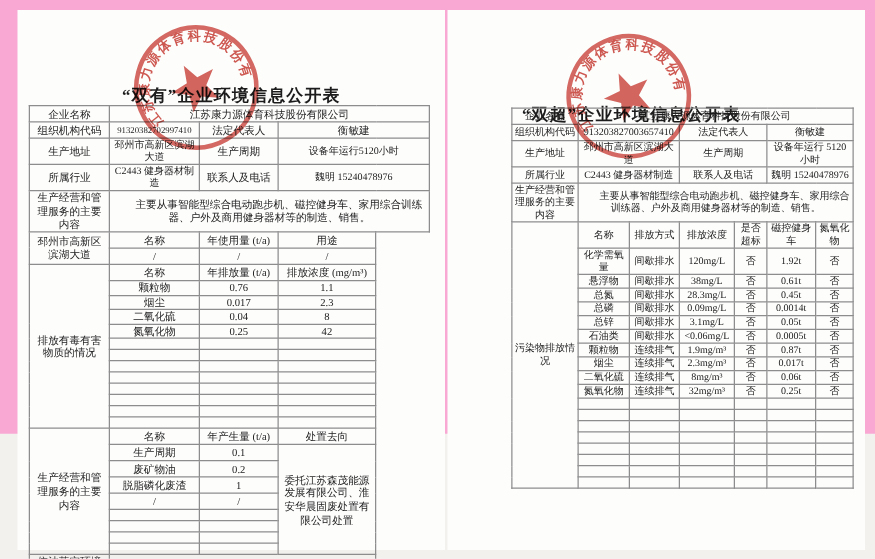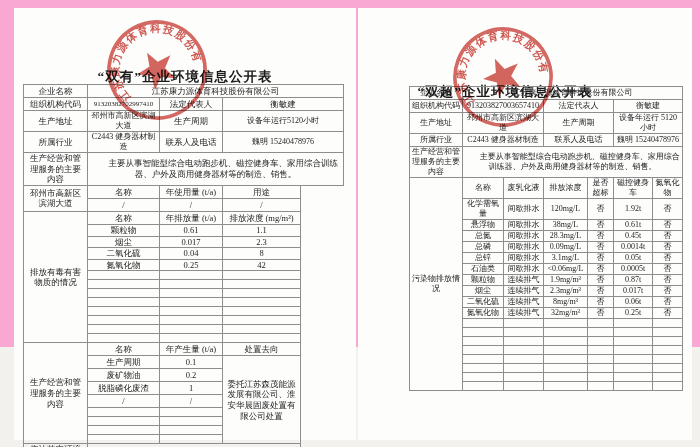--- a/index.html
+++ b/index.html
@@ -97,21 +97,21 @@
             </tr>
             <tr style="height:13px">
               <td class="lab" rowspan="13">排放有毒有害物质的情况</td>
               <td>名称</td>
               <td>年排放量 (t/a)</td>
               <td>排放浓度 (mg/m³)</td>
               <td class="ghost"></td>
             </tr>
             <tr style="height:11px">
               <td>颗粒物</td>
-              <td>0.61</td>
+              <td>0.76</td>
               <td>1.1</td>
               <td class="ghost"></td>
             </tr>
             <tr style="height:11px">
               <td>烟尘</td>
               <td>0.017</td>
               <td>2.3</td>
               <td class="ghost"></td>
             </tr>
             <tr style="height:11px">
@@ -274,21 +274,21 @@
               <td class="lab" colspan="2">联系人及电话</td>
               <td colspan="2">魏明 15240478976</td>
             </tr>
             <tr style="height:26px">
               <td class="lab">生产经营和管理服务的主要内容</td>
               <td class="indent" colspan="6">主要从事智能型综合电动跑步机、磁控健身车、家用综合训练器、户外及商用健身器材等的制造、销售。</td>
             </tr>
             <tr style="height:21px">
               <td class="lab" rowspan="19">污染物排放情况</td>
               <td>名称</td>
-              <td>废乳化液</td>
+              <td>排放方式</td>
               <td>排放浓度</td>
               <td>是否超标</td>
               <td>磁控健身车</td>
               <td>氮氧化物</td>
             </tr>
             <tr style="height:11px">
               <td>化学需氧量</td>
               <td>间歇排水</td>
               <td>120mg/L</td>
               <td>否</td>

